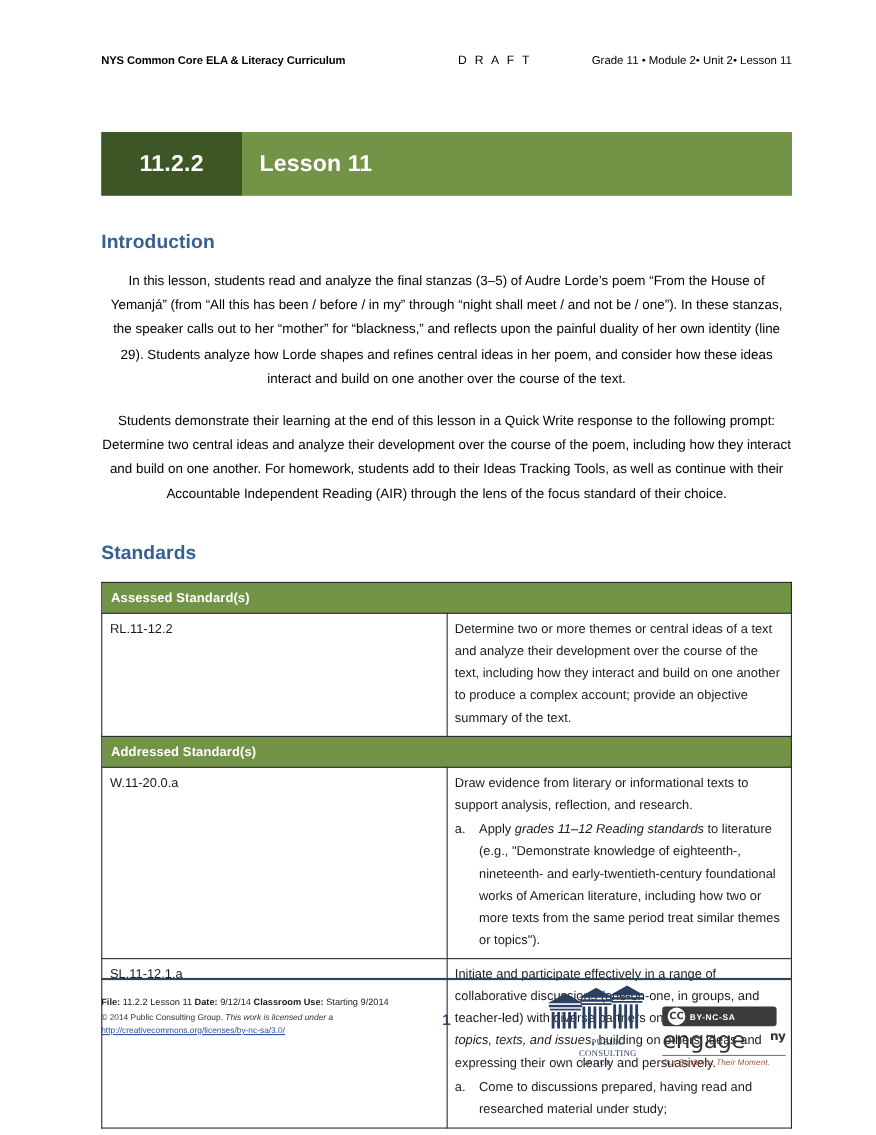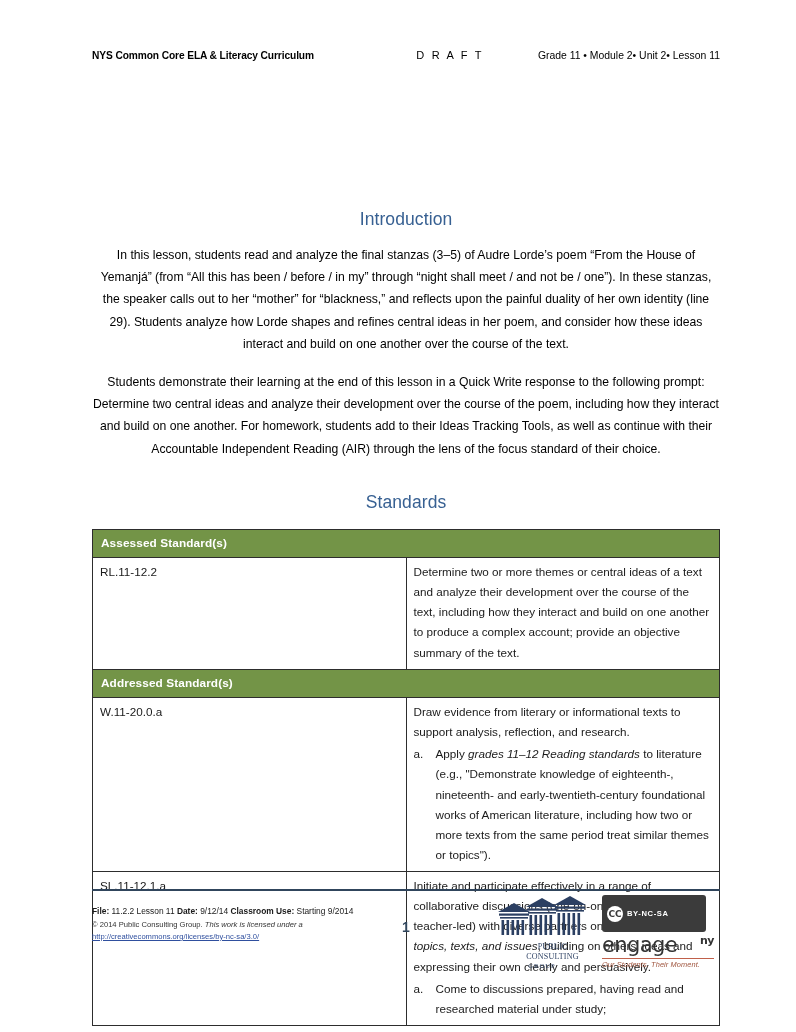--- a/index.html
+++ b/index.html
@@ -86,24 +86,23 @@
   
   .content {
     position: absolute;
     top: 192px;
     left: 92px;
     width: 628px;
   }
   h2.section-heading {
     color: #376092;
     font-size: 17.5px;
-    font-weight: normal;
+    font-weight: bold;
     margin: 0 0 14px 0;
     letter-spacing: 0.1px;
-    text-align: center;
   }
   h2.section-heading.standards-heading {
     margin-top: 32px;
     margin-bottom: 16px;
   }
   p.body-text {
     font-size: 12.2px;
     line-height: 1.82;
     margin: 0 0 16px 0;
     text-align: center;
@@ -221,21 +220,21 @@
   }
   .pcg-logo .pcg-sub {
     font-family: "Liberation Serif", serif;
     font-size: 6.6px;
     letter-spacing: 1px;
   }
   .eny-logo { width: 118px; }
   .cc-badge {
     background: #3b3b3b;
     border-radius: 3px;
-    height: 37px;
+    height: 18px;
     display: flex;
     align-items: center;
     padding: 0 5px;
     gap: 4px;
     width: 104px;
     box-sizing: border-box;
   }
   .cc-circle {
     width: 16px; height: 16px;
     border-radius: 50%;
@@ -285,20 +284,24 @@
 <body>
 
 <div class="page">
 
   <div class="doc-header">
     <div class="hdr-left">NYS Common Core ELA &amp; Literacy Curriculum</div>
     <div class="hdr-center">D R A F T</div>
     <div class="hdr-right">Grade 11 • Module 2• Unit 2• Lesson 11</div>
   </div>
 
+  <div class="banner">
+    <div class="banner-code">11.2.2</div>
+    <div class="banner-title">Lesson 11</div>
+  </div>
 
   <div class="content">
 
     <h2 class="section-heading">Introduction</h2>
     <p class="body-text">In this lesson, students read and analyze the final stanzas (3–5) of Audre Lorde’s poem “From the House of Yemanjá” (from “All this has been / before / in my” through “night shall meet / and not be / one”). In these stanzas, the speaker calls out to her “mother” for “blackness,” and reflects upon the painful duality of her own identity (line 29). Students analyze how Lorde shapes and refines central ideas in her poem, and consider how these ideas interact and build on one another over the course of the text.</p>
     <p class="body-text">Students demonstrate their learning at the end of this lesson in a Quick Write response to the following prompt: Determine two central ideas and analyze their development over the course of the poem, including how they interact and build on one another. For homework, students add to their Ideas Tracking Tools, as well as continue with their Accountable Independent Reading (AIR) through the lens of the focus standard of their choice.</p>
 
     <h2 class="section-heading standards-heading">Standards</h2>
 
     <table class="standards">

